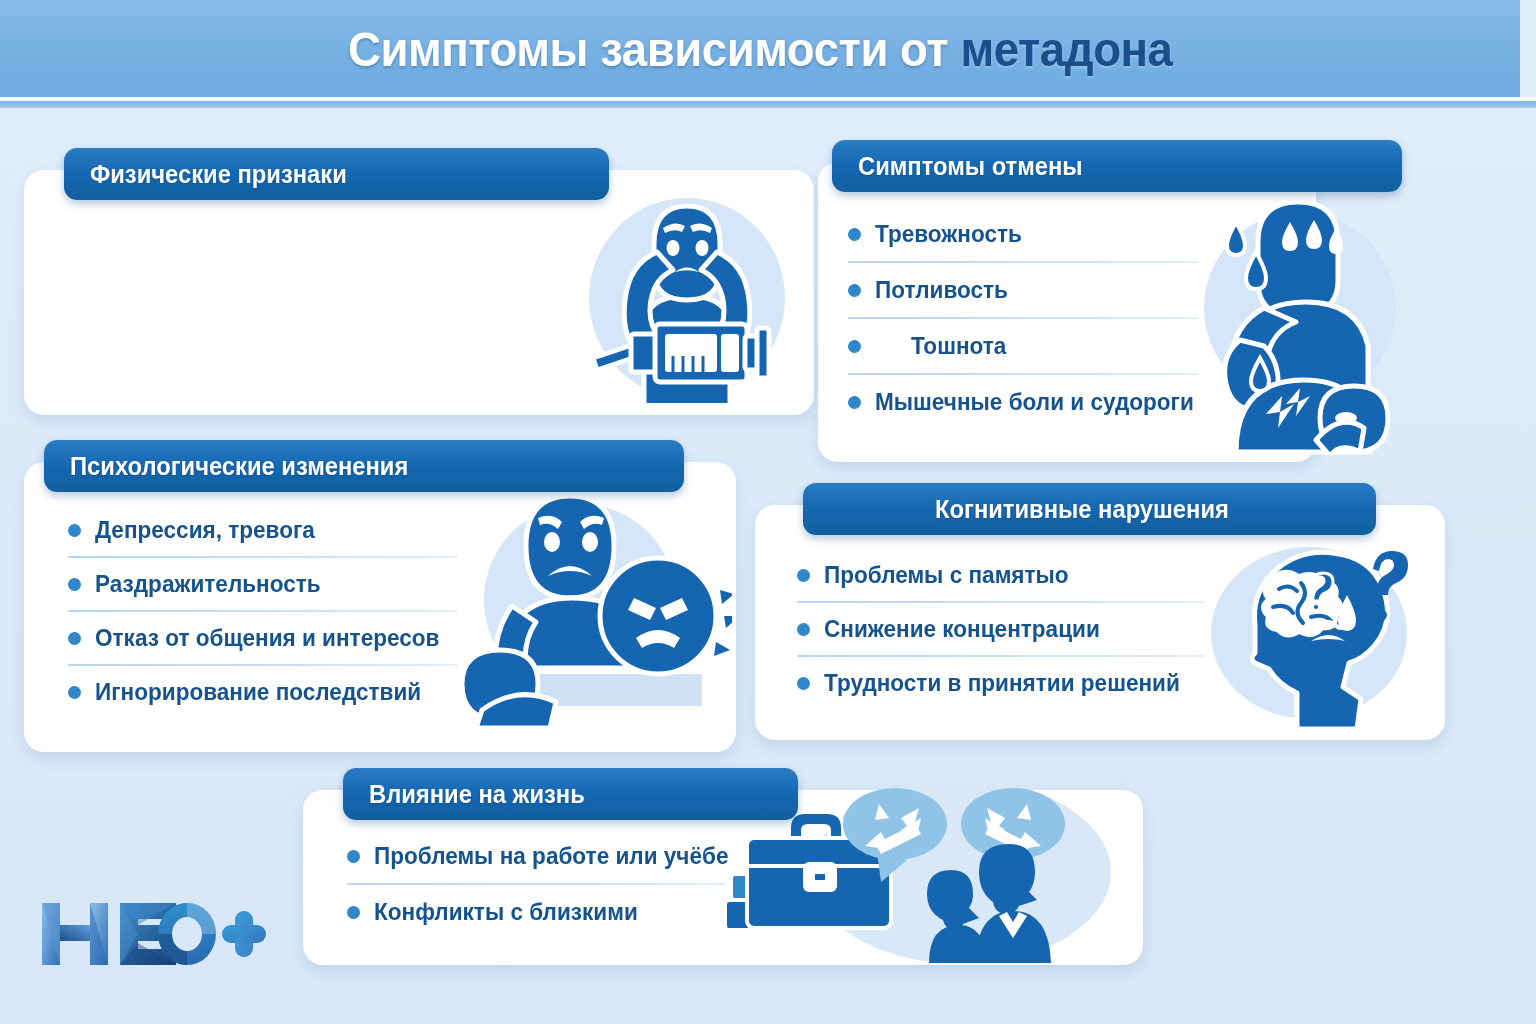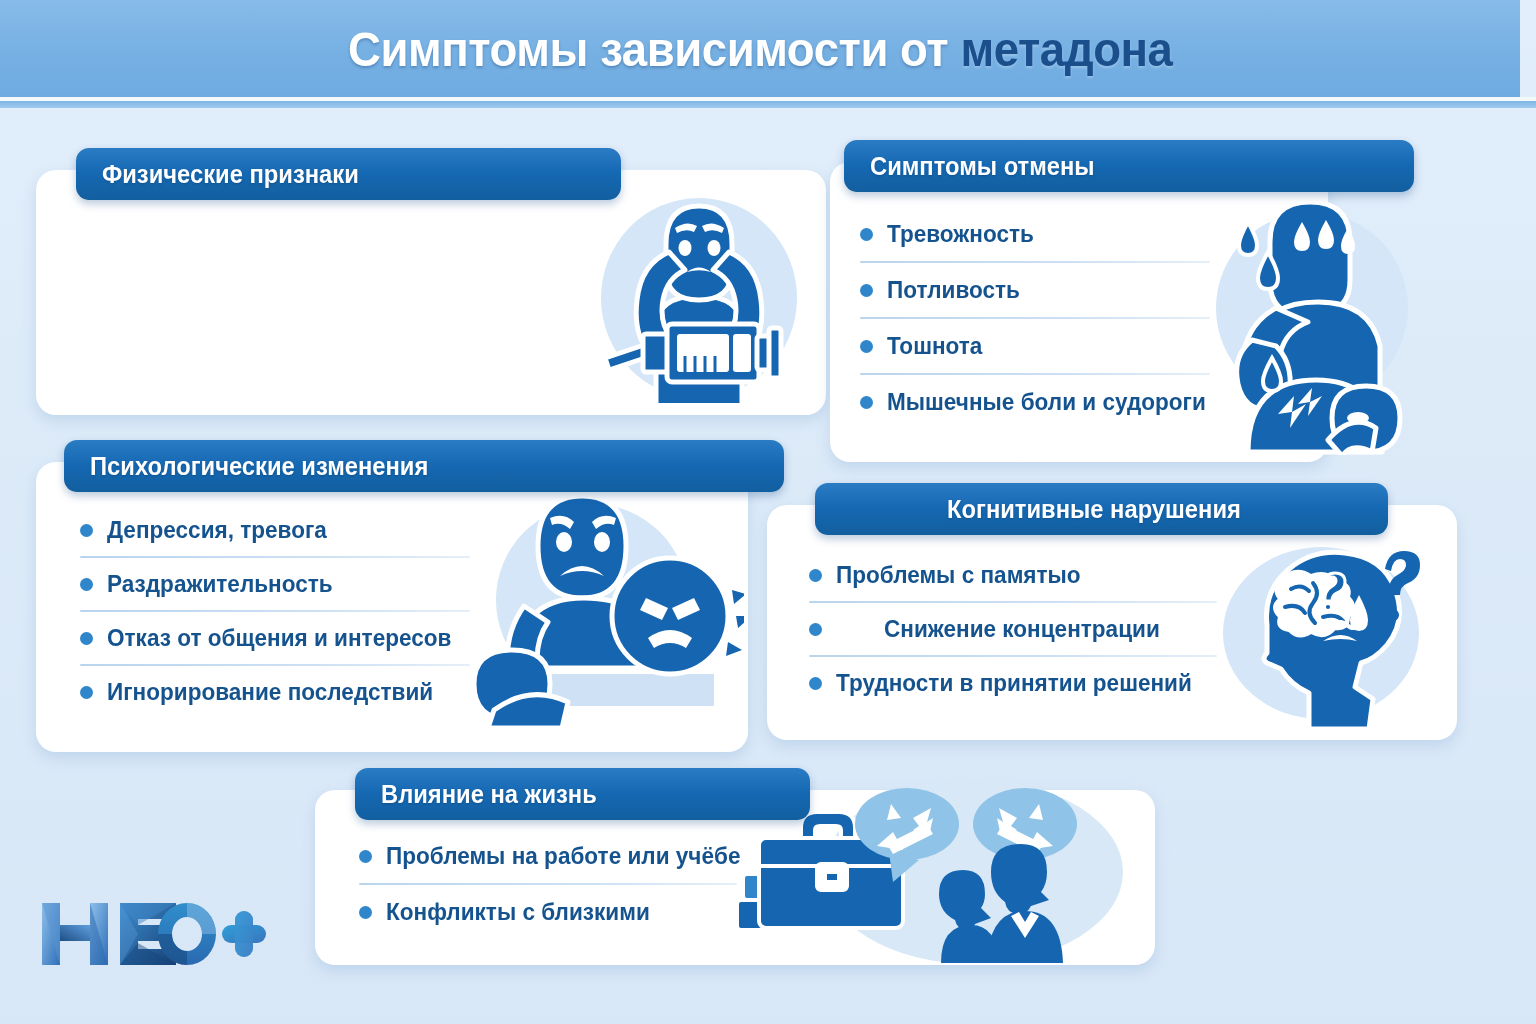--- a/index.html
+++ b/index.html
@@ -45,21 +45,20 @@
     background:linear-gradient(180deg,#7fb6e6 0%, #9fcbee 100%);
   }
 
   
   .card {
     position:absolute;
     background:#ffffff;
     border-radius:20px;
     box-shadow:0 6px 14px rgba(100,145,195,.22);
     overflow:visible;
-    margin-left:12px;
   }
   .card-inner { position:relative; width:100%; height:100%; }
 
   .card-header {
     position:absolute;
     top:-22px;
     height:52px;
     border-radius:13px;
     background:linear-gradient(180deg,#2a7cc4 0%, #1568b2 48%, #125f9f 100%);
     box-shadow:0 4px 9px rgba(25,80,140,.3);
@@ -178,21 +177,21 @@
         <div class="bullet-row" style="height:40px;">
           <span class="bullet-dot"></span>
           <span class="bullet-text">Тревожность</span>
         </div>
         <div class="divider" style="width:350px; margin:7px 0;"></div>
         <div class="bullet-row" style="height:40px;">
           <span class="bullet-dot"></span>
           <span class="bullet-text">Потливость</span>
         </div>
         <div class="divider" style="width:350px; margin:7px 0;"></div>
-        <div class="bullet-row" style="height:40px;">
+        <div class="bullet-row" style="height:40px;gap:36px;">
           <span class="bullet-dot"></span>
           <span class="bullet-text">Тошнота</span>
         </div>
         <div class="divider" style="width:350px; margin:7px 0;"></div>
         <div class="bullet-row" style="height:40px;">
           <span class="bullet-dot"></span>
           <span class="bullet-text">Мышечные боли и судороги</span>
         </div>
       </div>
 
@@ -233,21 +232,21 @@
           <g fill="#ffffff">
             <ellipse cx="178" cy="228" rx="11" ry="6"></ellipse>
           </g>
         </svg>
       </div>
     </div>
   </div>
 
   <div class="card" style="left:24px; top:462px; width:712px; height:290px;">
     <div class="card-inner">
-      <div class="card-header" style="left:28px; width:720px;">
+      <div class="card-header" style="left:20px; width:640px;">
         <span class="card-header-text">Психологические изменения</span>
       </div>
 
       <div class="bullets" style="left:44px; top:48px; width:420px;">
         <div class="bullet-row" style="height:40px;">
           <span class="bullet-dot"></span>
           <span class="bullet-text">Депрессия, тревога</span>
         </div>
         <div class="divider" style="width:390px; margin:6px 0;"></div>
         <div class="bullet-row" style="height:40px;">
@@ -315,21 +314,21 @@
       <div class="card-header" style="left:48px; width:573px;justify-content:center;">
         <span class="card-header-text">Когнитивные нарушения</span>
       </div>
 
       <div class="bullets" style="left:42px; top:50px; width:430px;">
         <div class="bullet-row" style="height:40px;">
           <span class="bullet-dot"></span>
           <span class="bullet-text">Проблемы с памятыо</span>
         </div>
         <div class="divider" style="width:408px; margin:6px 0;"></div>
-        <div class="bullet-row" style="height:40px;gap:48px;">
+        <div class="bullet-row" style="height:40px;">
           <span class="bullet-dot"></span>
           <span class="bullet-text">Снижение концентрации</span>
         </div>
         <div class="divider" style="width:408px; margin:6px 0;"></div>
         <div class="bullet-row" style="height:40px;">
           <span class="bullet-dot"></span>
           <span class="bullet-text">Трудности в принятии решений</span>
         </div>
       </div>
 

